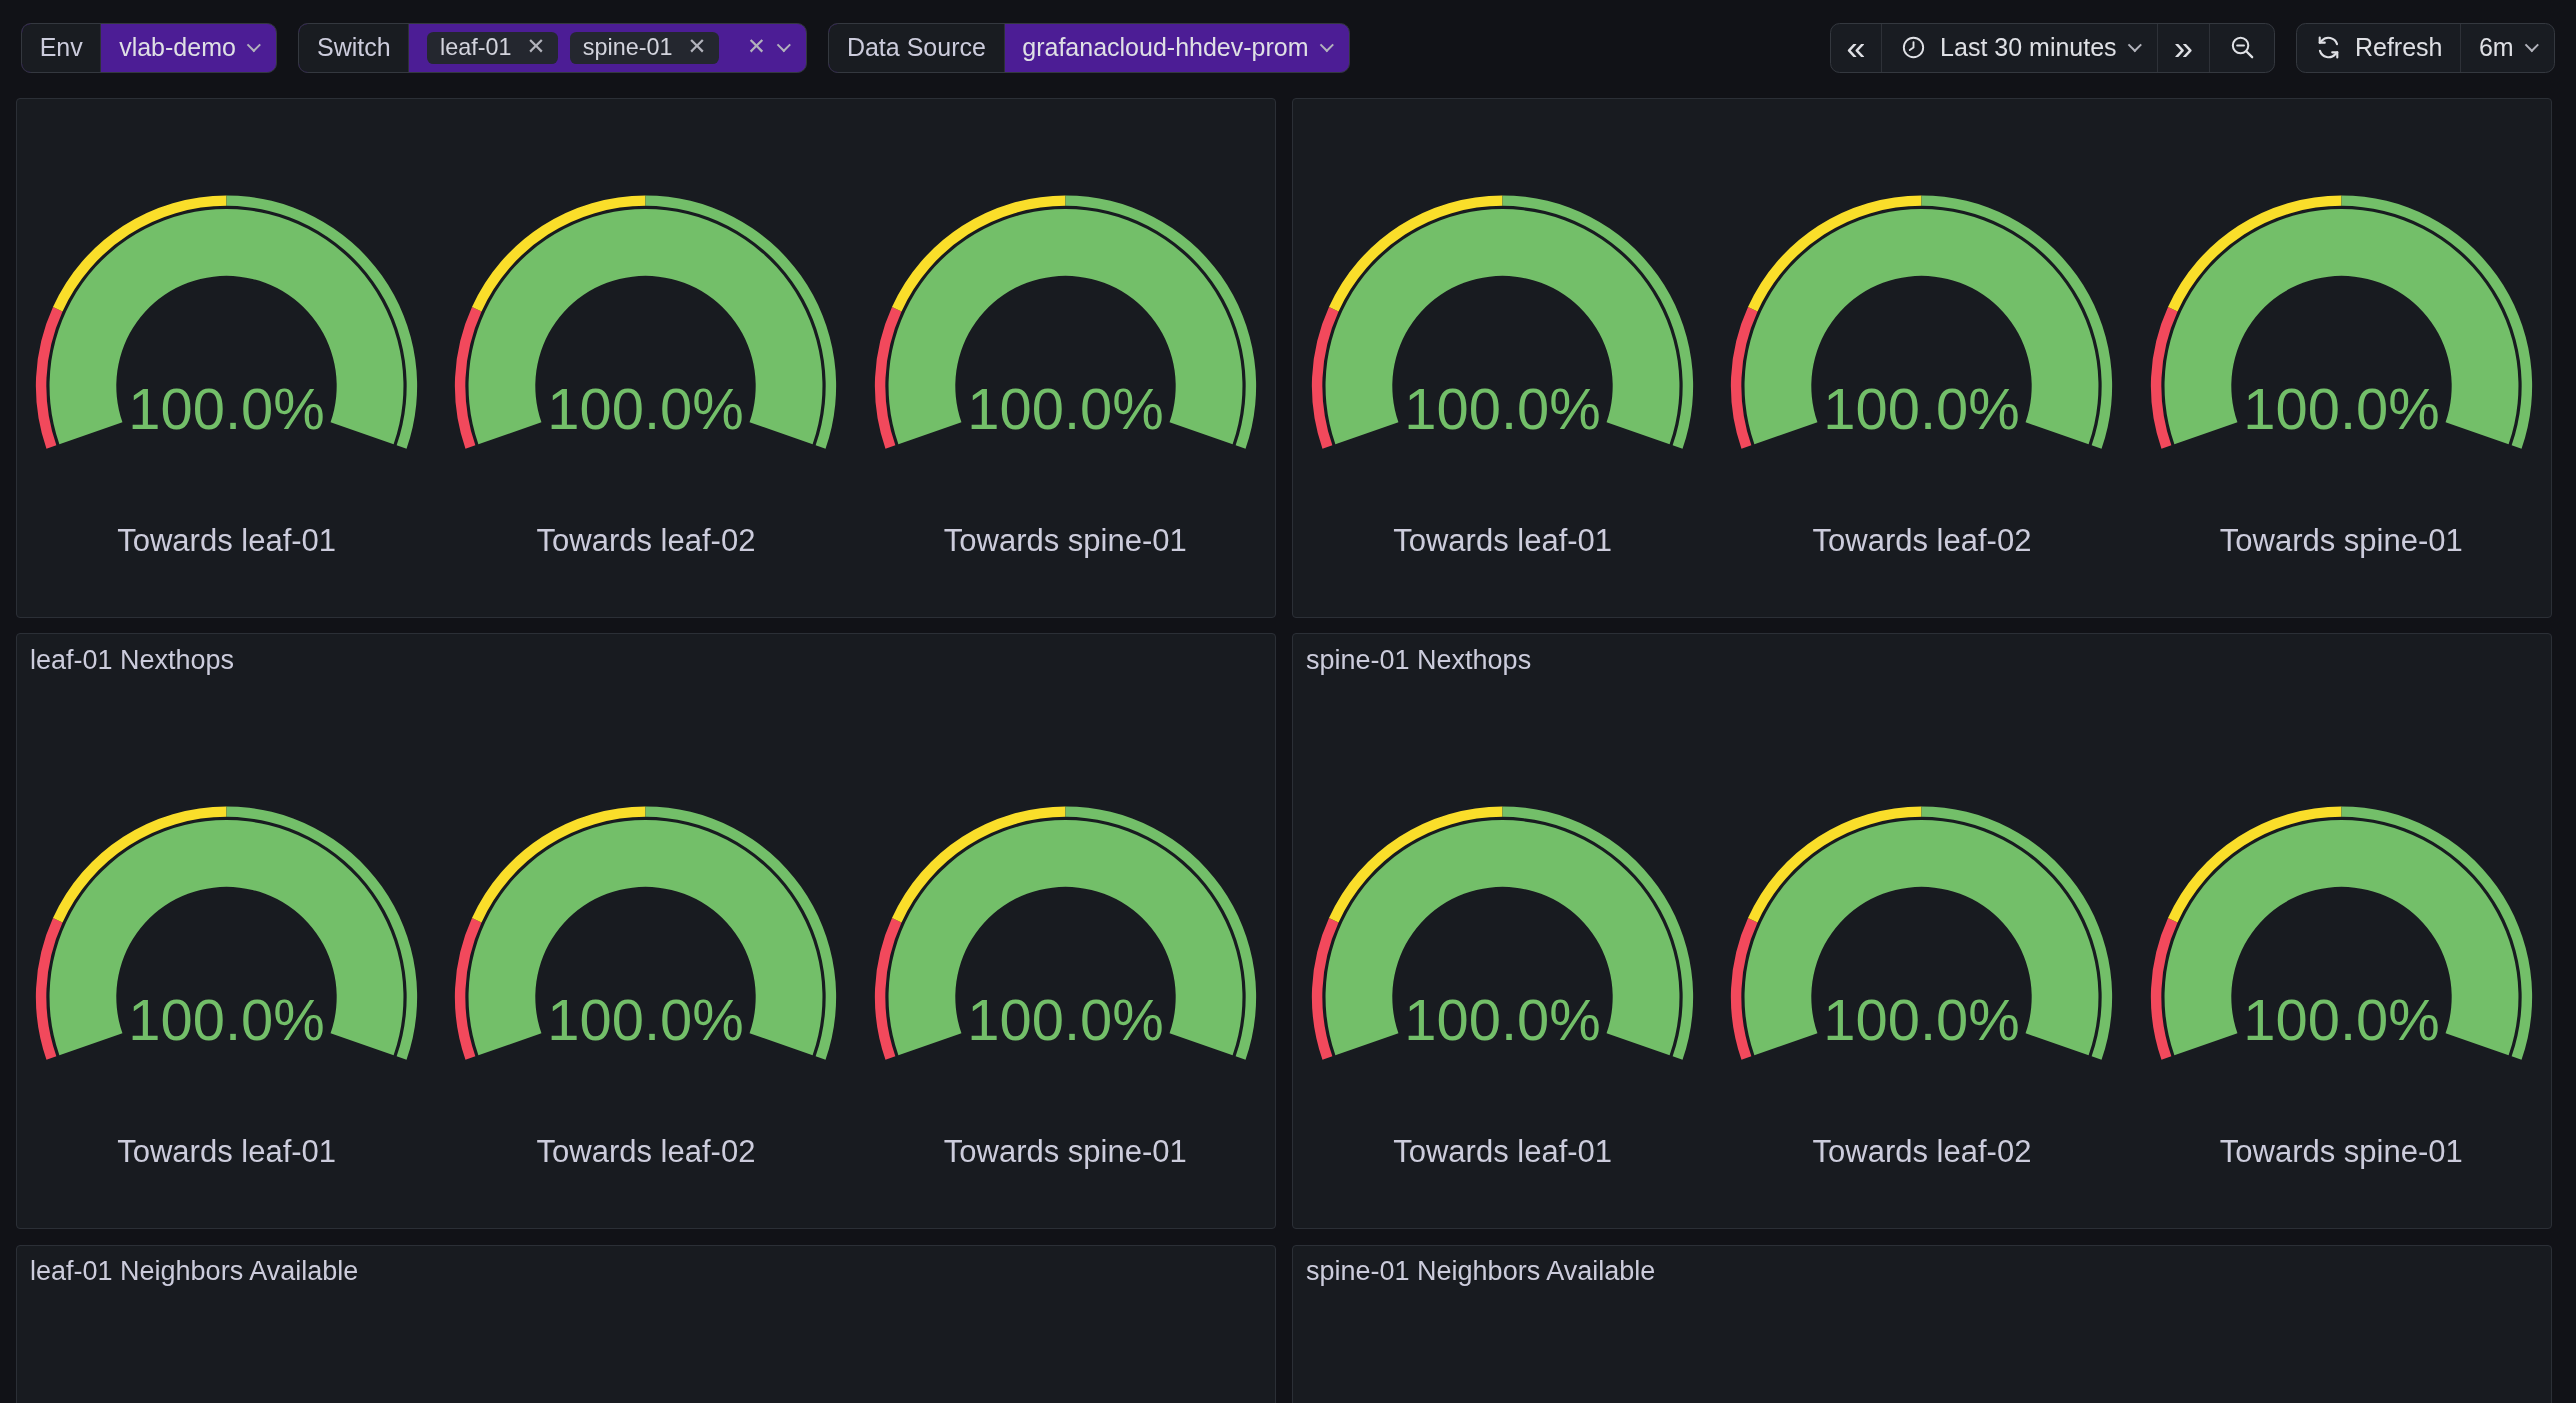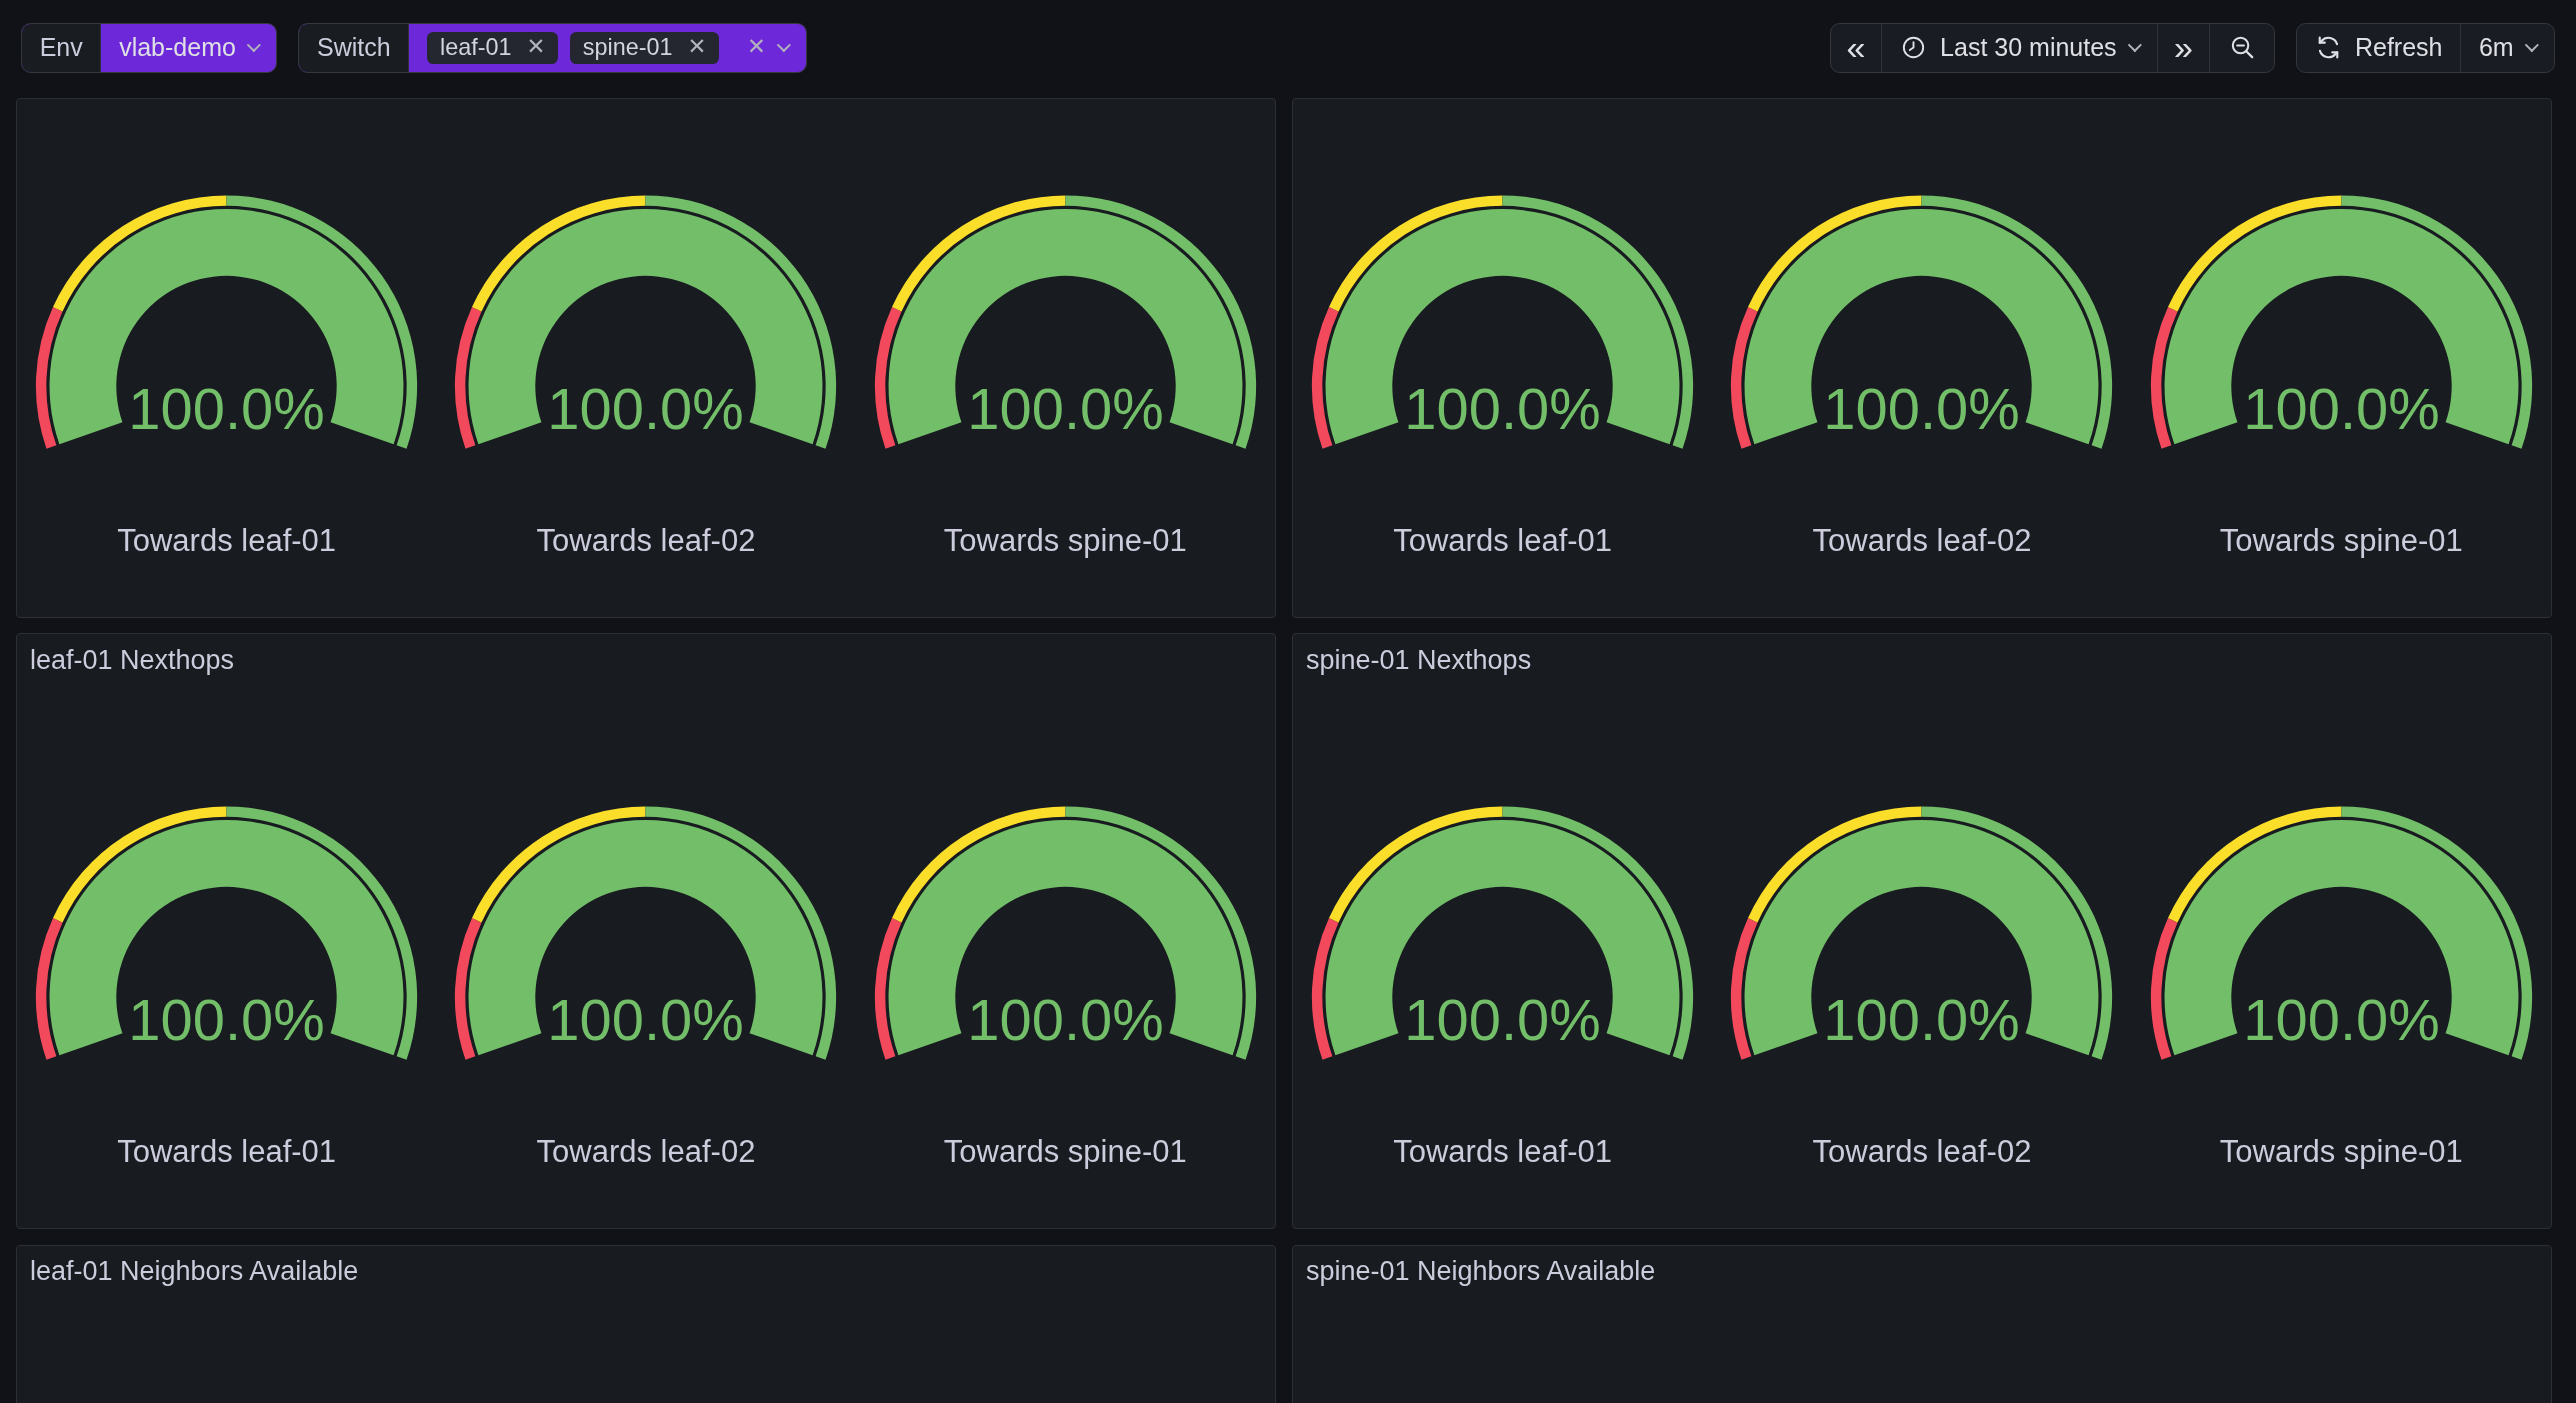--- a/index.html
+++ b/index.html
@@ -14,21 +14,21 @@
   
   .toolbar {
     position:absolute; top:0; left:0; right:0; height:98px;
     display:flex; justify-content:space-between; align-items:flex-start;
     padding:22.6px 21px 0 21px;
   }
   .tb-cluster { display:flex; gap:21px; align-items:stretch; height:50px; }
   .group {
     display:flex; align-items:stretch; height:50px;
     border:1.6px solid #34383f; border-radius:9.7px;
-    background:#6d28d9; overflow:hidden;
+    background:#4c1d95; overflow:hidden;
   }
   .seg {
     display:flex; align-items:center; gap:13px;
     padding:0 17.7px; font-size:25px; color:#dfe0e5; white-space:nowrap;
     cursor:default;
   }
   .seg + .seg { border-left:1.6px solid #2e3138;text-align:right; }
   .seg.lbl { color:#ccccdc; background:#191c21; }
   .chev {
     display:inline-block; width:9.7px; height:9.7px;
@@ -101,20 +101,27 @@
           <span class="chip">
             <span>spine-01</span>
             <span class="x">✕</span>
           </span>
         </span>
         <span class="clear-x" style="margin-left:14.5px">✕</span>
         <span class="chev"></span>
       </div>
     </div>
 
+    <div class="group">
+      <div class="seg lbl">Data Source</div>
+      <div class="seg">
+        <span>grafanacloud-hhdev-prom</span>
+        <span class="chev"></span>
+      </div>
+    </div>
 
   </div>
 
   <div class="tb-cluster">
 
     <div class="group" style="background:#191c22;">
       <div class="seg arrow-btn">«</div>
       <div class="seg">
         <svg class="icon" width="27" height="27" viewBox="0 0 24 24">
           <circle cx="12" cy="12" r="8.6" fill="none" stroke="#dfe0e5" stroke-width="1.7"></circle>

